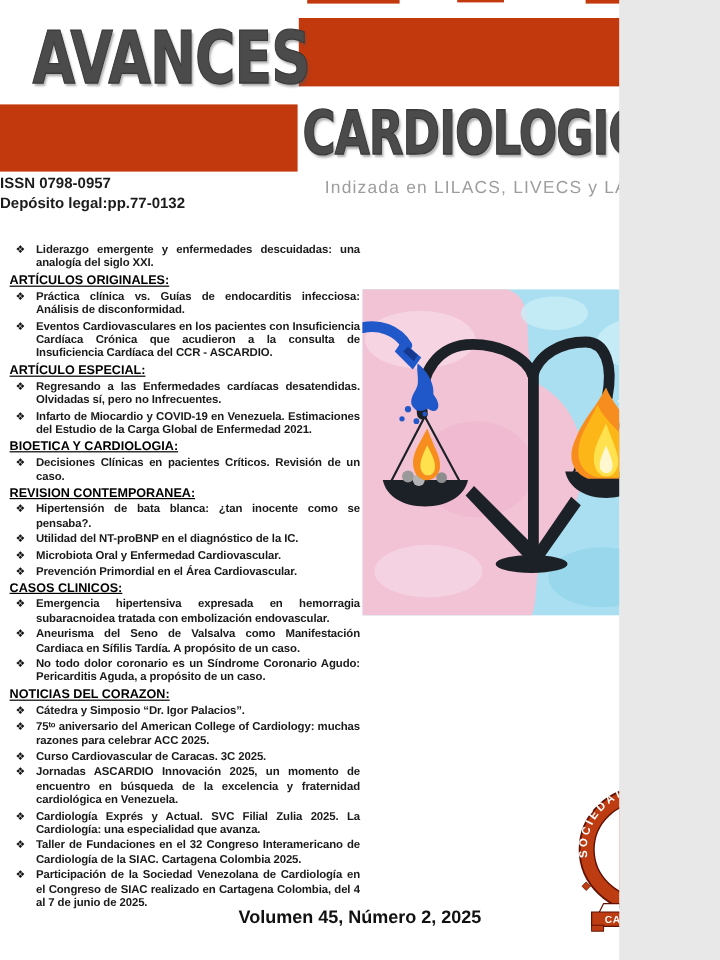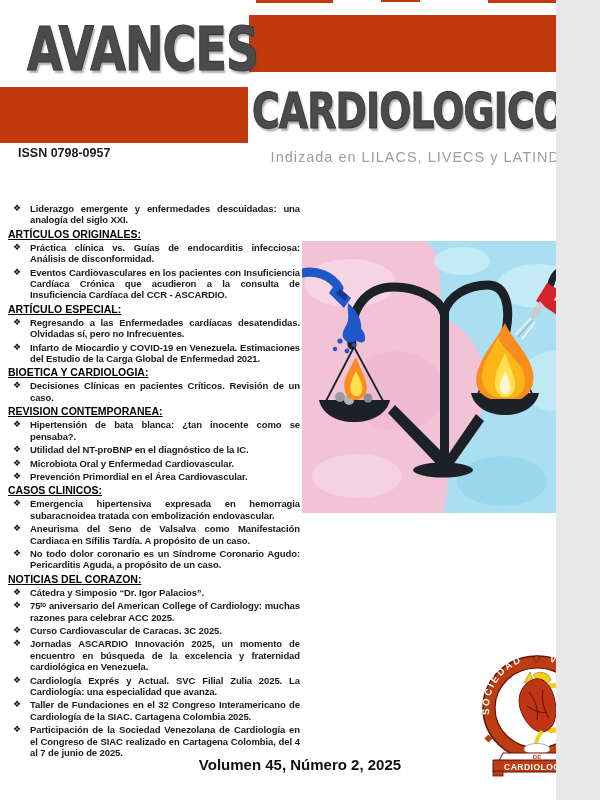--- a/index.html
+++ b/index.html
@@ -1,29 +1,29 @@
 <!DOCTYPE html>
 <html><head>
 <meta charset="utf-8">
 <style>
   html,body{margin:0;padding:0;background:#e8e8e8;}
-  .page{position:relative;width:556px;height:800px;background:#ffffff;overflow:hidden;
+  .page{position:relative;width:516px;height:800px;background:#ffffff;overflow:hidden;
         font-family:"Liberation Sans","DejaVu Sans",sans-serif;color:#1a1a1a;}
   
   .bar{position:absolute;background:#c2390e;}
   .bar.top{left:249px;top:15px;width:351px;height:57px;}
   .bar.mid{left:0;top:87px;width:248px;height:56px;}
   .artifact{position:absolute;top:0;height:3px;background:#c2390e;}
   .title{position:absolute;font-family:"DejaVu Sans",sans-serif;font-weight:800;
          color:#4b4b4b;-webkit-text-stroke:1px #3a3a3a;
          text-shadow:2px 2.5px 2px rgba(80,80,80,.45);
          transform-origin:left top;white-space:nowrap;}
   .title.l1{left:27px;top:14px;font-size:56px;letter-spacing:-1px;transform:scale(.82,1.08);}
   .title.l2{left:252px;top:81px;font-size:46px;letter-spacing:-1px;transform:scale(.82,1.10);}
-  .issn{position:absolute;left:18px;top:145px;font-size:12.5px;font-weight:700;
+  .issn{position:absolute;left:0;top:145px;font-size:12.5px;font-weight:700;
         line-height:16px;color:#1c1c1c;}
   .subtitle{position:absolute;left:252px;top:148px;width:348px;text-align:center;
             color:#9d9d9d;font-size:14.5px;line-height:19px;letter-spacing:1px;}
   
   .toc{position:absolute;left:8px;top:203px;width:292px;}
   .toc-head{font-weight:700;font-size:10.5px;line-height:13px;margin:1px 0 1px;
             text-decoration:underline;text-underline-offset:1px;color:#000;}
   .toc-item{display:flex;margin:0 0 2px;}
   .bul{flex:none;width:17px;padding-left:5px;font-size:9px;line-height:11.4px;color:#111;}
   .txt{flex:1;text-align:justify;font-size:9.5px;letter-spacing:-.1px;line-height:11.4px;font-weight:bold;}
@@ -42,20 +42,21 @@
   <div class="artifact" style="left:256px;width:77px;"></div>
   <div class="artifact" style="left:381px;width:39px;height:2px;"></div>
   <div class="artifact" style="left:488px;width:112px;"></div>
 
   <div class="bar top"></div>
   <div class="bar mid"></div>
   <div class="title l1">AVANCES</div>
   <div class="title l2">CARDIOLOGICOS</div>
   <div class="issn">
     <div>ISSN 0798-0957</div>
+    <div>Depósito legal:pp.77-0132</div>
   </div>
   <div class="subtitle">
     <div>Indizada en LILACS, LIVECS y LATINDEX</div>
   </div>
 
   <div class="toc">
 
     <div class="toc-item">
       <span class="bul">❖</span>
       <span class="txt">Liderazgo emergente y enfermedades descuidadas: una analogía del siglo XXI.</span>

